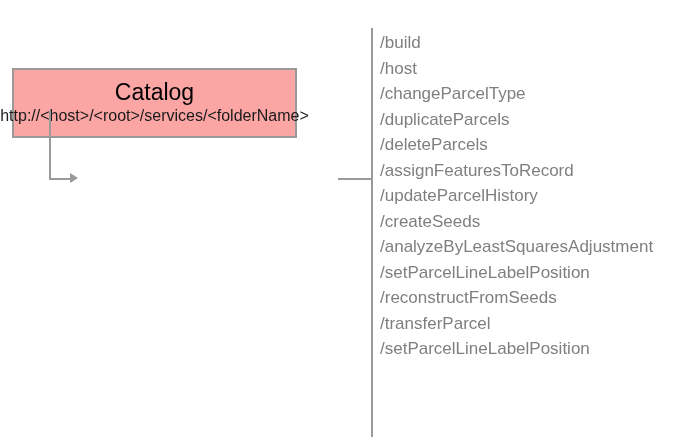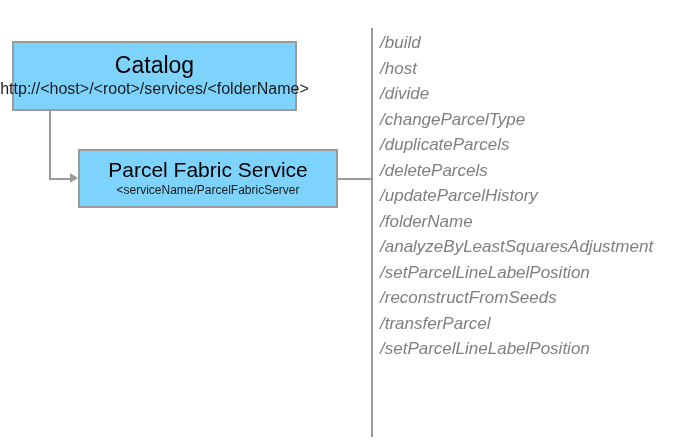--- a/index.html
+++ b/index.html
@@ -16,26 +16,27 @@
     width: 690px;
     height: 442px;
     background: #ffffff;
     overflow: hidden;
   }
 
   
   .node-box {
     position: absolute;
     box-sizing: border-box;
-    background: #7dd3fc;
+    background: #fca5a5;
     border: 2px solid #9a9a9a;
     display: flex;
     flex-direction: column;
     align-items: center;
     justify-content: center;
+    margin-top: 27px;
   }
   .node-title {
     color: #000000;
     font-weight: normal;
     line-height: 1.05;
     white-space: nowrap;
   }
   .node-subtitle {
     color: #1a1a1a;
     font-size: 16px;
@@ -119,54 +120,49 @@
     width: 300px;
     margin: 0;
     padding: 0;
     list-style: none;
   }
   #operations-list li {
     color: #7f7f7f;
     font-size: 17px;
     line-height: 25.5px;
     white-space: nowrap;
-    font-style: italic;
   }
 </style>
 </head>
 <body>
 
 <div id="diagram-root">
 
   <div class="node-box" id="catalog-box">
     <div class="node-title">Catalog</div>
     <div class="node-subtitle">http://&lt;host&gt;/&lt;root&gt;/services/&lt;folderName&gt;</div>
   </div>
 
   <div class="connector" id="connector-vertical"></div>
   <div class="connector" id="connector-horizontal"></div>
   <div id="connector-arrowhead"></div>
 
-  <div class="node-box" id="service-box">
-    <div class="node-title">Parcel Fabric Service</div>
-    <div class="node-subtitle">&lt;serviceName/ParcelFabricServer</div>
-  </div>
 
   <div class="connector" id="connector-service-to-list"></div>
 
   <div id="operations-divider"></div>
   <ul id="operations-list">
     <li>/build</li>
     <li>/host</li>
-    <li>/divide</li>
     <li>/changeParcelType</li>
     <li>/duplicateParcels</li>
     <li>/deleteParcels</li>
+    <li>/assignFeaturesToRecord</li>
     <li>/updateParcelHistory</li>
-    <li>/folderName</li>
+    <li>/createSeeds</li>
     <li>/analyzeByLeastSquaresAdjustment</li>
     <li>/setParcelLineLabelPosition</li>
     <li>/reconstructFromSeeds</li>
     <li>/transferParcel</li>
     <li>/setParcelLineLabelPosition</li>
   </ul>
 
 </div>
 
 </body></html>

